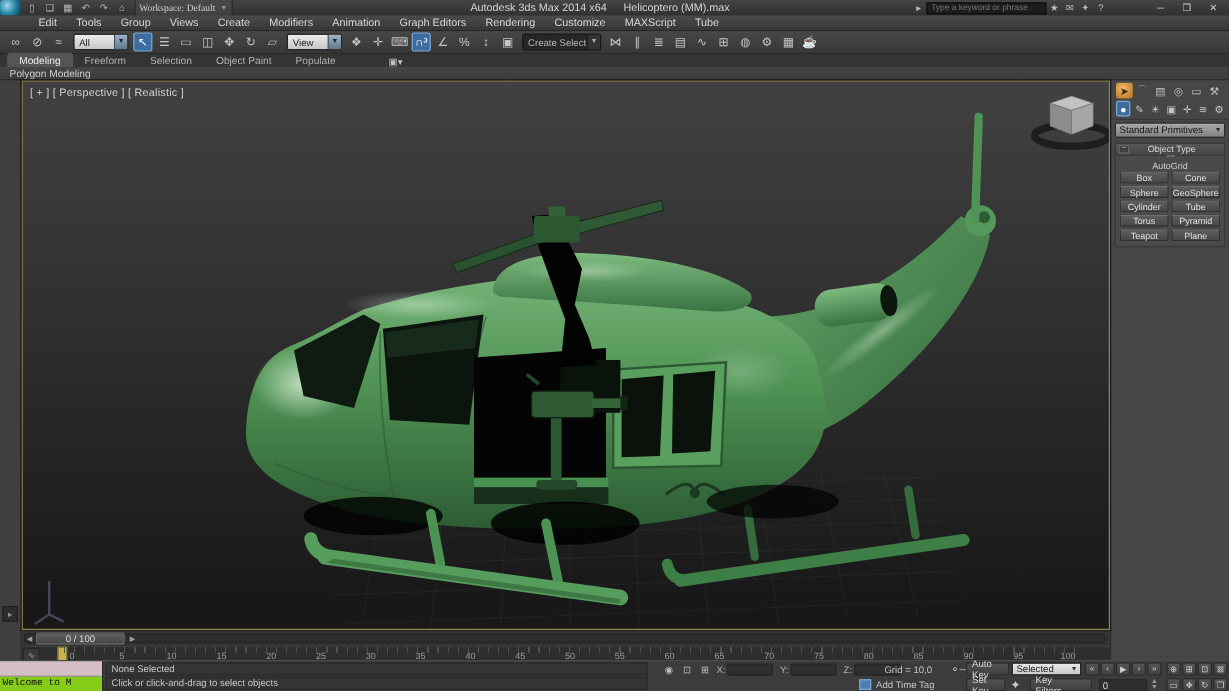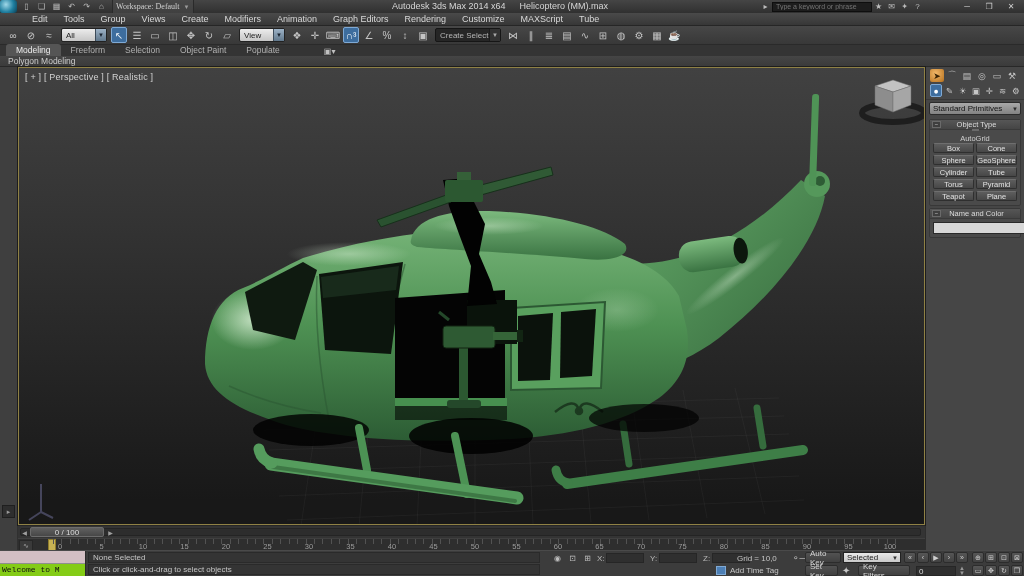--- a/index.html
+++ b/index.html
@@ -511,30 +511,20 @@
           <span class="otbtn">Sphere</span>
           <span class="otbtn">GeoSphere</span>
           <span class="otbtn">Cylinder</span>
           <span class="otbtn">Tube</span>
           <span class="otbtn">Torus</span>
           <span class="otbtn">Pyramid</span>
           <span class="otbtn">Teapot</span>
           <span class="otbtn">Plane</span>
         </div>
     </div>
-    <div class="rollout">
-      <div class="rollhead">
-        <span class="minus">−</span>
-        <span class="rtitle">Name and Color</span>
-      </div>
-      <div id="nc-row">
-        <input id="nc-field" value="" style="">
-
-      </div>
-    </div>
   </div>
 </div>
 
 <div id="statusbar">
   <div id="mxs">
     <div id="mxs-top"></div>
     <div id="mxs-bot">Welcome to M</div>
   </div>
   <div id="prompt1" class="promptline">None Selected</div>
   <div id="prompt2" class="promptline">Click or click-and-drag to select objects</div>

